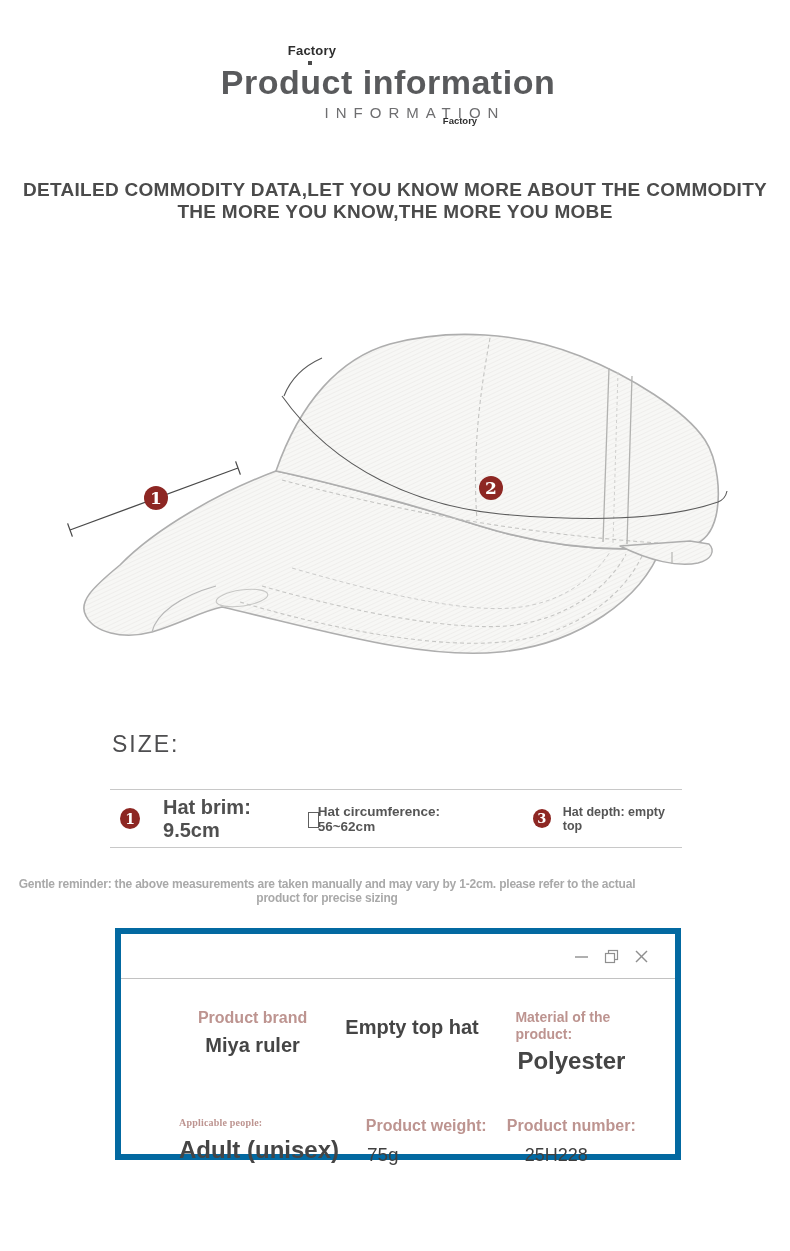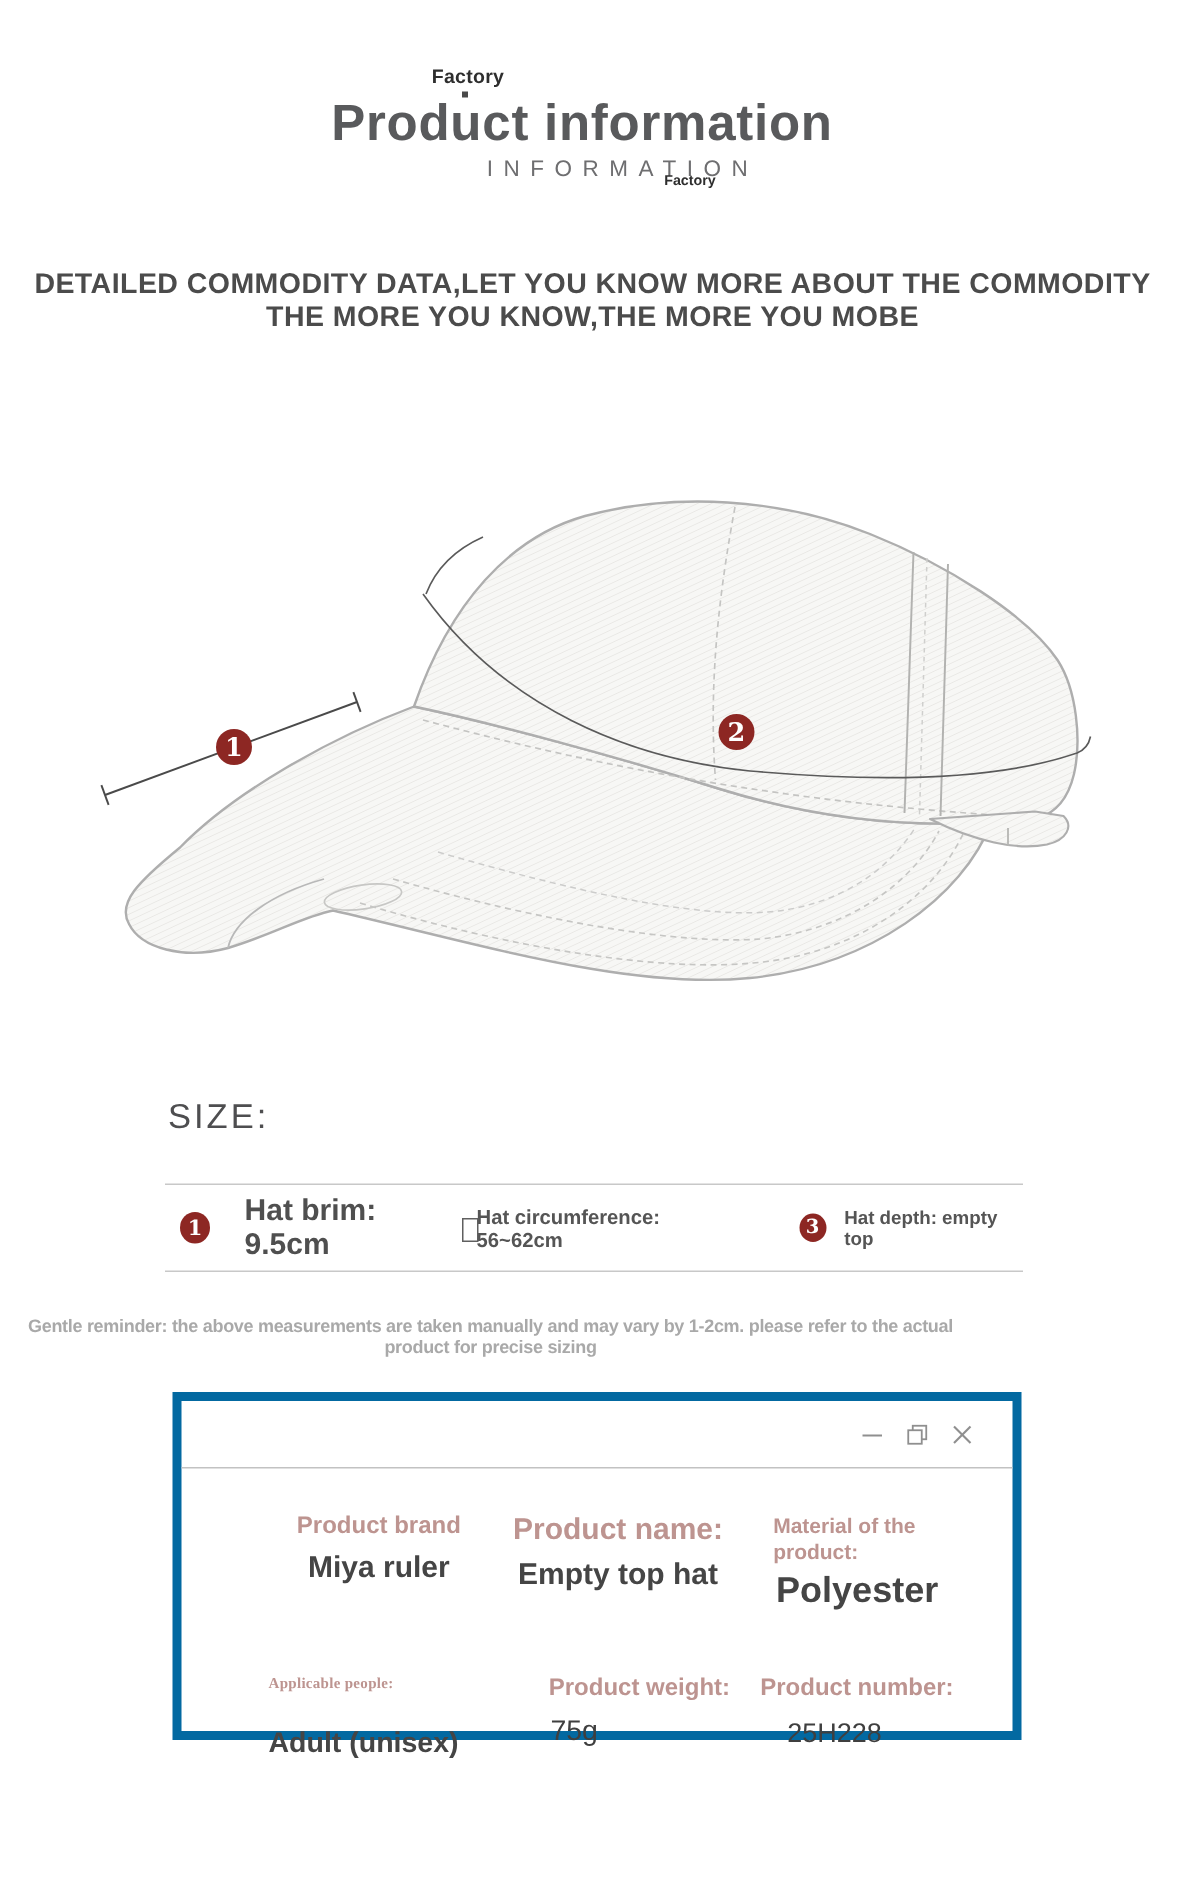--- a/index.html
+++ b/index.html
@@ -40,21 +40,21 @@
   .row{display:flex;justify-content:space-between;padding:0 30px 0 58px;}
   .row1{margin-top:30px;}
   .row2{margin-top:42px;}
   .cell{display:flex;flex-direction:column;}
   .lbl{color:#bd9490;font-weight:700;}
   .val{color:#454545;font-weight:700;margin-top:7px;}
   .c-brand{width:150px;text-align:center;}  .c-brand .lbl{font-size:16px;}  .c-brand .val{font-size:20px;}
   .c-name{width:175px;text-align:center;}   .c-name .lbl{font-size:20px;}   .c-name .val{font-size:20px;}
   .c-material{width:150px;text-align:center;} .c-material .lbl{font-size:14px;text-align:left;width:112px;line-height:1.2;margin:0 auto;}
   .c-material .val{font-size:24px;margin-top:4px;}
-  .c-people{width:185px;text-align:left;}   .c-people .lbl{font-size:10px;letter-spacing:.2px;font-family:Liberation Serif, serif;}  .c-people .val{font-size:19px;margin-top:24px;}
+  .c-people{width:185px;text-align:left;}   .c-people .lbl{font-size:10px;letter-spacing:.2px;font-family:Liberation Serif, serif;}  .c-people .val{font-size:24px;margin-top:8px;}
   .c-weight{width:150px;text-align:center;} .c-weight .lbl{font-size:16px;} .c-weight .val{font-size:19px;font-weight:400;text-align:left;padding-left:12px;margin-top:9px;color:#3f3f3f;}
   .c-number{width:155px;text-align:center;} .c-number .lbl{font-size:16px;} .c-number .val{font-size:18px;font-weight:400;margin-top:10px;margin-right:30px;color:#3f3f3f;}
 </style>
 </head>
 <body>
 
 <div id="page">
 
   <div class="abs brand-top">Factory</div>
   <div class="abs brand-dot"></div>
@@ -151,21 +151,20 @@
           <line x1="13" y1="2" x2="2" y2="13" stroke="#8f8f8f" stroke-width="1.4"></line>
         </svg>
       </span>
     </div>
     <div class="row row1">
       <div class="cell c-brand">
         <span class="lbl">Product brand</span>
         <span class="val">Miya ruler</span>
       </div>
       <div class="cell c-name">
-        <span class="lbl">Product name:</span>
         <span class="val">Empty top hat</span>
       </div>
       <div class="cell c-material">
         <span class="lbl">Material of the product:</span>
         <span class="val">Polyester</span>
       </div>
     </div>
     <div class="row row2">
       <div class="cell c-people">
         <span class="lbl">Applicable people:</span>

